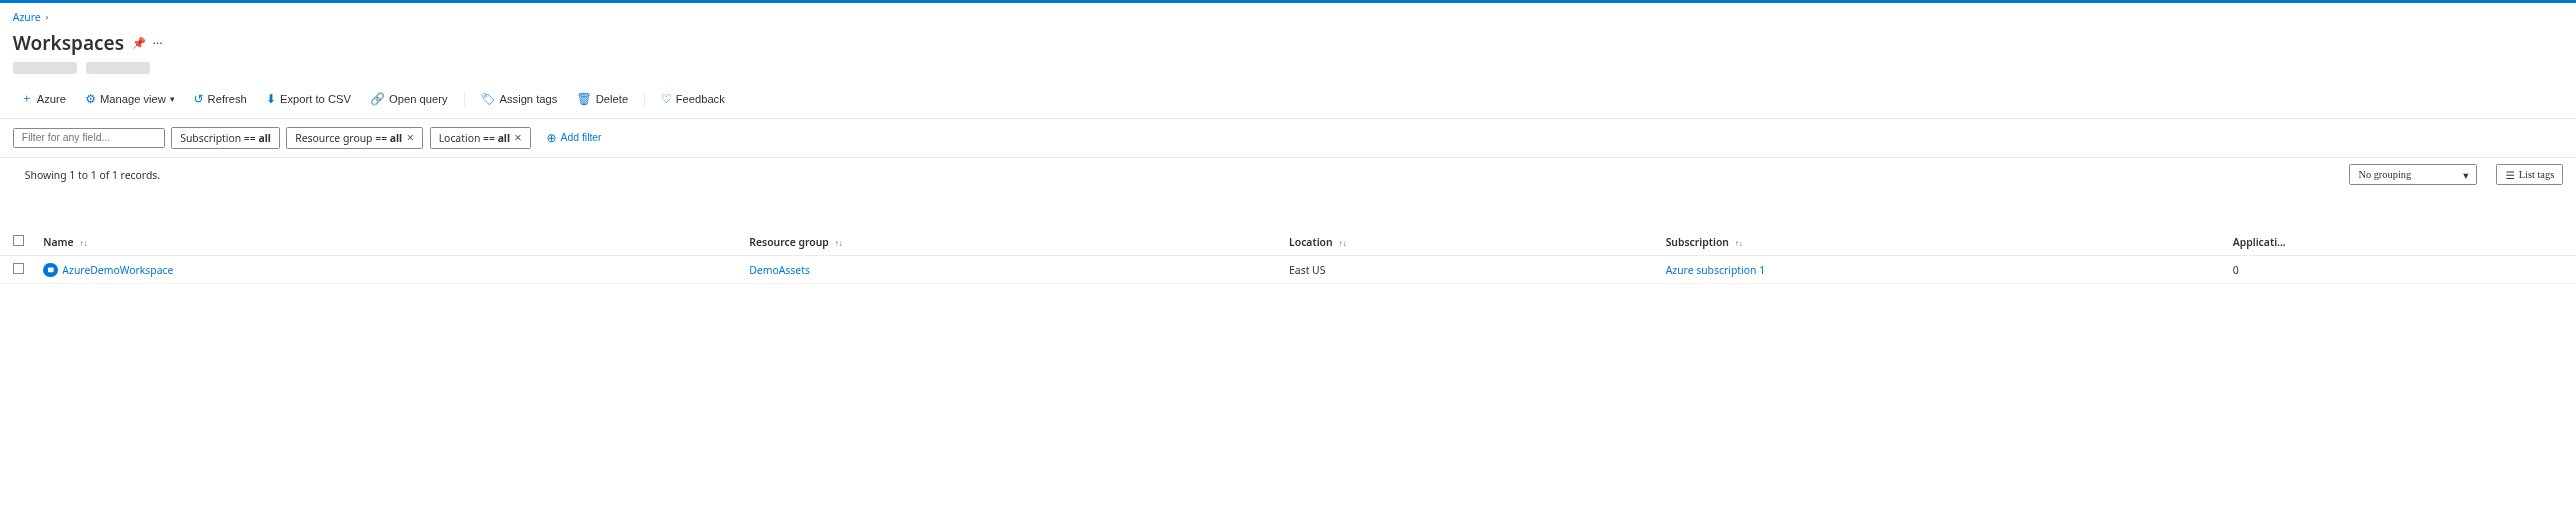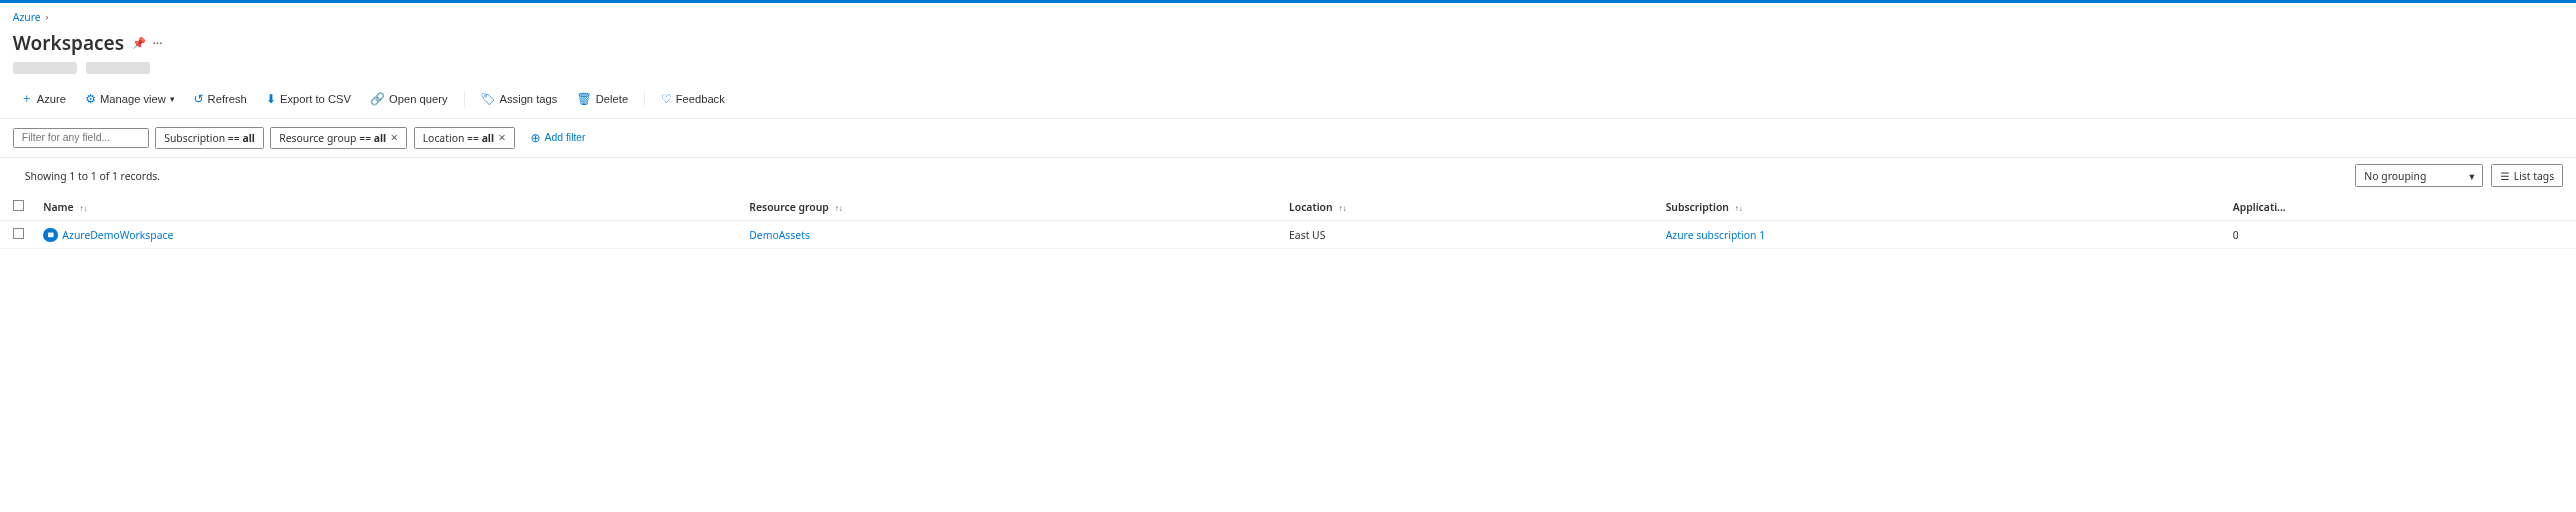--- a/index.html
+++ b/index.html
@@ -89,21 +89,21 @@
       align-items: center;
       padding: 8px 12.8px;
       gap: 6.4px;
       border-bottom: 0.8px solid #edebe9;
     }
     .filter-input {
       border: 0.8px solid #8a8886;
       border-radius: 1.6px;
       padding: 3.2px 8px;
       font-size: 10.4px;
-      width: 136px;
+      width: 152px;
       outline: none;
       color: #323130;
     }
     .filter-tag {
       display: flex;
       align-items: center;
       gap: 4px;
       padding: 3.2px 8px;
       border: 0.8px solid #8a8886;
       border-radius: 1.6px;
@@ -138,21 +138,22 @@
       padding: 6.4px 12.8px;
     }
     .results-text {
       font-size: 10.4px;
       color: #323130;
       margin-left: 12px;
     }
     .grouping-controls {
       display: flex;
       align-items: center;
-      gap: 8px;
+      gap: 19px;
+      font-family: Liberation Serif, serif;
     }
     .grouping-dropdown {
       display: flex;
       align-items: center;
       gap: 4.8px;
       border: 0.8px solid #8a8886;
       border-radius: 1.6px;
       padding: 3.2px 8px;
       font-size: 10.4px;
       cursor: pointer;
@@ -167,20 +168,21 @@
       border: 0.8px solid #8a8886;
       border-radius: 1.6px;
       padding: 3.2px 8px;
       font-size: 10.4px;
       cursor: pointer;
       background: #fff;
     }
     .data-table {
       width: 100%;
       border-collapse: collapse;
+      margin-top: 37px;
     }
     .data-table th {
       text-align: left;
       padding: 6.4px 12.8px;
       font-size: 10.4px;
       font-weight: 600;
       border-bottom: 0.8px solid #edebe9;
       color: #323130;
       background: #fff;
       white-space: nowrap;

